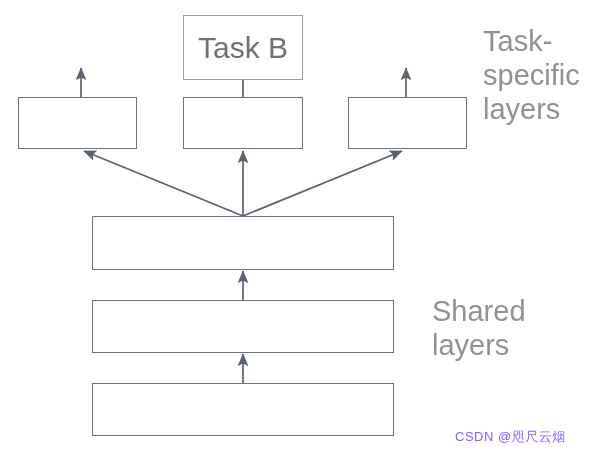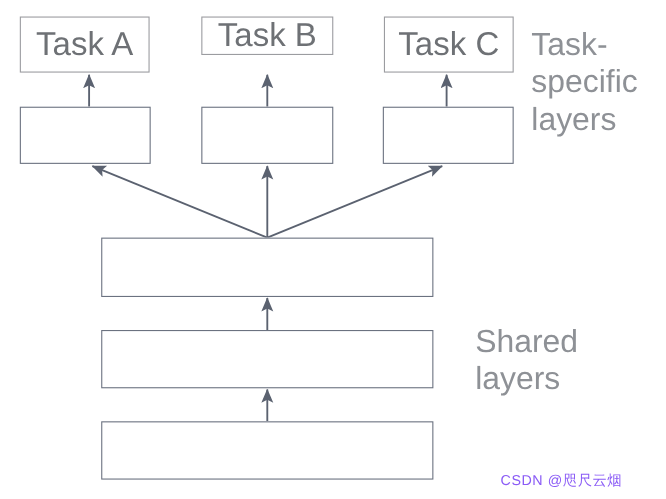--- a/index.html
+++ b/index.html
@@ -80,28 +80,22 @@
     <line x1="406" y1="97" x2="406" y2="68" stroke="#5b6270" stroke-width="1.7" marker-end="url(#arrowhead)"></line>
 
     <line x1="243" y1="216" x2="84" y2="151" stroke="#5b6270" stroke-width="1.7" marker-end="url(#arrowhead)"></line>
     <line x1="243" y1="216" x2="243" y2="151" stroke="#5b6270" stroke-width="1.7" marker-end="url(#arrowhead)"></line>
     <line x1="243" y1="216" x2="402" y2="151" stroke="#5b6270" stroke-width="1.7" marker-end="url(#arrowhead)"></line>
 
     <line x1="243" y1="300" x2="243" y2="271" stroke="#5b6270" stroke-width="1.7" marker-end="url(#arrowhead)"></line>
     <line x1="243" y1="383" x2="243" y2="354" stroke="#5b6270" stroke-width="1.7" marker-end="url(#arrowhead)"></line>
   </svg>
 
-  <div class="node-box task-box" style="left:18px; top:15px; width:118px; height:51px;">
-    <span class="task-label">Task A</span>
-  </div>
-  <div class="node-box task-box" style="left:183px; top:15px; width:120px; height:35px;">
+  <div class="node-box task-box" style="left:183px; top:15px; width:120px; height:65px;">
     <span class="task-label">Task B</span>
-  </div>
-  <div class="node-box task-box" style="left:349px; top:15px; width:118px; height:51px;">
-    <span class="task-label">Task C</span>
   </div>
 
   <div class="node-box layer-box" style="left:18px; top:97px; width:119px; height:52px;">
     <span></span>
   </div>
   <div class="node-box layer-box" style="left:183px; top:97px; width:120px; height:52px;">
     <span></span>
   </div>
   <div class="node-box layer-box" style="left:348px; top:97px; width:119px; height:52px;">
     <span></span>

